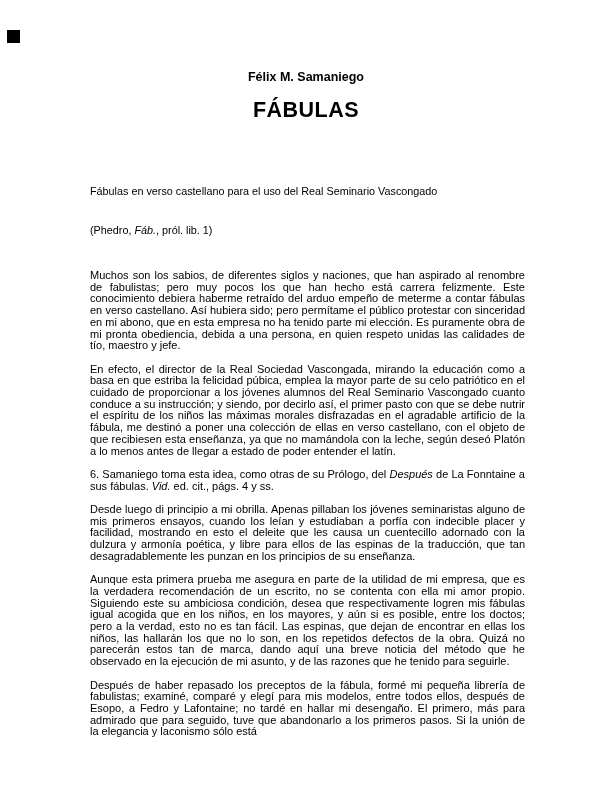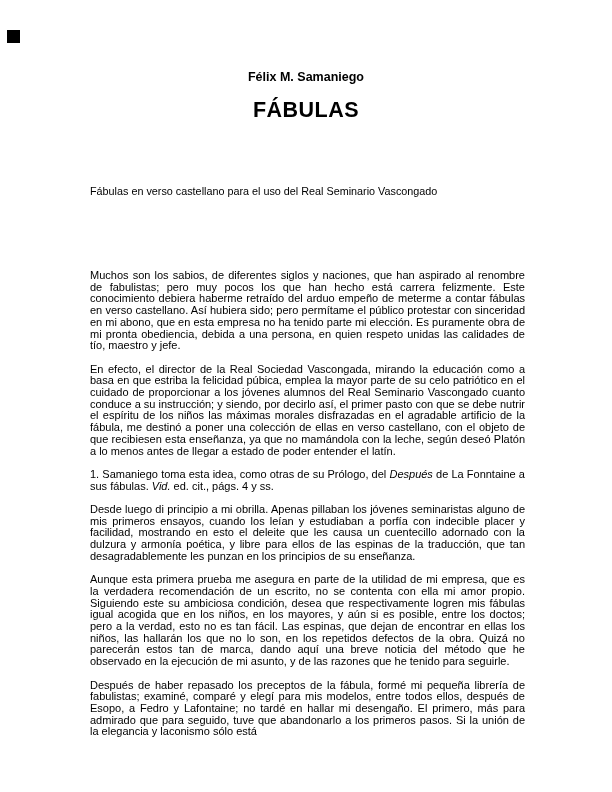--- a/index.html
+++ b/index.html
@@ -88,25 +88,26 @@
 
   <div class="corner-mark"></div>
 
   <div class="author-line">Félix M. Samaniego</div>
 
   <div class="main-title">FÁBULAS</div>
 
   <div class="fm-line fm-dedication">Fábulas en verso castellano para el uso del Real Seminario Vascongado</div>
 
 
+  <div class="fm-line fm-citation"><span>(Phedro, </span><span class="it">Fáb.</span><span>, pról. lib. 1)</span></div>
 
   <div class="section-heading">Prólogo</div>
 
   <div class="body-text">
     <p>Muchos son los sabios, de diferentes siglos y naciones, que han aspirado al renombre de fabulistas; pero muy pocos los que han hecho está carrera felizmente. Este conocimiento debiera haberme retraído del arduo empeño de meterme a contar fábulas en verso castellano. Así hubiera sido; pero permítame el público protestar con sinceridad en mi abono, que en esta empresa no ha tenido parte mi elección. Es puramente obra de mi pronta obediencia, debida a una persona, en quien respeto unidas las calidades de tío, maestro y jefe.</p>
     <p>En efecto, el director de la Real Sociedad Vascongada, mirando la educación como a basa en que estriba la felicidad púbica, emplea la mayor parte de su celo patriótico en el cuidado de proporcionar a los jóvenes alumnos del Real Seminario Vascongado cuanto conduce a su instrucción; y siendo, por decirlo así, el primer pasto con que se debe nutrir el espíritu de los niños las máximas morales disfrazadas en el agradable artificio de la fábula, me destinó a poner una colección de ellas en verso castellano, con el objeto de que recibiesen esta enseñanza, ya que no mamándola con la leche, según deseó Platón a lo menos antes de llegar a estado de poder entender el latín.</p>
-    <p><span>1. Samaniego toma esta idea, como otras de su Prólogo, del </span><span class="it">Después</span><span> de La Fonntaine a sus fábulas. </span><span class="it">Vid.</span><span> ed. cit., págs. 4 y ss.</span></p>
+    <p><span>6. Samaniego toma esta idea, como otras de su Prólogo, del </span><span class="it">Después</span><span> de La Fonntaine a sus fábulas. </span><span class="it">Vid.</span><span> ed. cit., págs. 4 y ss.</span></p>
     <p>Desde luego di principio a mi obrilla. Apenas pillaban los jóvenes seminaristas alguno de mis primeros ensayos, cuando los leían y estudiaban a porfía con indecible placer y facilidad, mostrando en esto el deleite que les causa un cuentecillo adornado con la dulzura y armonía poética, y libre para ellos de las espinas de la traducción, que tan desagradablemente les punzan en los principios de su enseñanza.</p>
     <p>Aunque esta primera prueba me asegura en parte de la utilidad de mi empresa, que es la verdadera recomendación de un escrito, no se contenta con ella mi amor propio. Siguiendo este su ambiciosa condición, desea que respectivamente logren mis fábulas igual acogida que en los niños, en los mayores, y aún si es posible, entre los doctos; pero a la verdad, esto no es tan fácil. Las espinas, que dejan de encontrar en ellas los niños, las hallarán los que no lo son, en los repetidos defectos de la obra. Quizá no parecerán estos tan de marca, dando aquí una breve noticia del método que he observado en la ejecución de mi asunto, y de las razones que he tenido para seguirle.</p>
     <p>Después de haber repasado los preceptos de la fábula, formé mi pequeña librería de fabulistas; examiné, comparé y elegí para mis modelos, entre todos ellos, después de Esopo, a Fedro y Lafontaine; no tardé en hallar mi desengaño. El primero, más para admirado que para seguido, tuve que abandonarlo a los primeros pasos. Si la unión de la elegancia y laconismo sólo está</p>
   </div>
 
 </div>
 
 </body></html>

